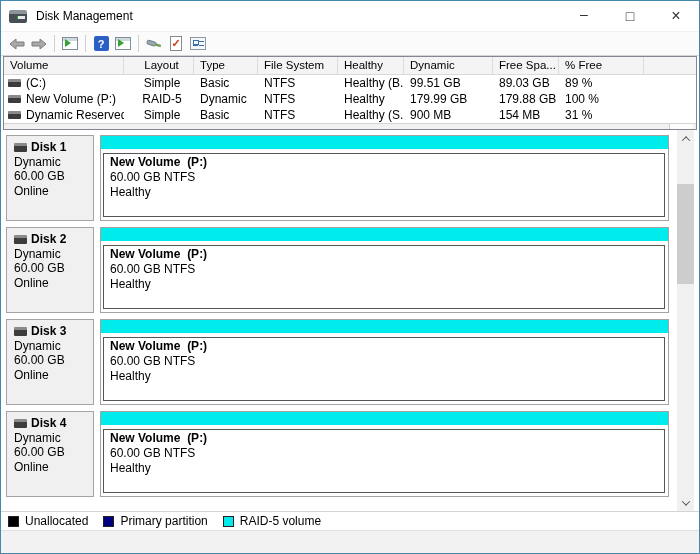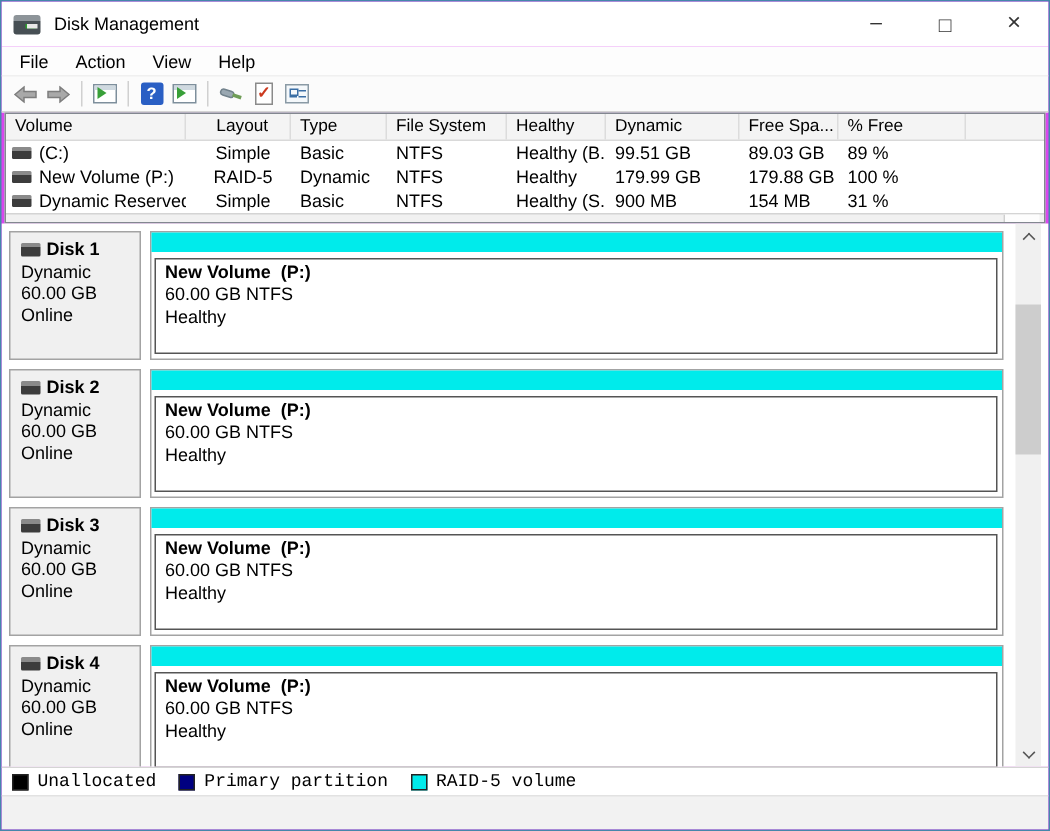--- a/index.html
+++ b/index.html
@@ -1,17 +1,17 @@
 <!DOCTYPE html>
 <html><head>
 <meta charset="utf-8">
 <style>
   * { margin:0; padding:0; box-sizing:border-box; }
   body { font-family:"Liberation Sans", sans-serif; font-size:12px; color:#000; background:#cfcfcf; }
-  .window{ width:700px; height:554px; border:1px solid #4586ab; background:#d946ef; display:flex; flex-direction:column; overflow:hidden; }
+  .window{ width:700px; height:554px; border:1px solid #4586ab; background:#ffffff; display:flex; flex-direction:column; overflow:hidden; }
 
   
   .titlebar{ height:30px; background:#ffffff; display:flex; align-items:center; padding-left:8px; flex:0 0 auto; }
   .app-icon{ width:18px; height:13px; position:relative; background:linear-gradient(#8d9499 0 4px, #474f54 4px 100%); border-radius:2px; }
   .app-icon::after{ content:""; position:absolute; right:2px; top:6px; width:7px; height:3px; background:#e8e8e8; box-shadow:-1px 0 0 #2aa02a; }
   .title-text{ margin-left:9px; font-size:12px; }
   .win-controls{ margin-left:auto; display:flex; height:100%; }
   .win-btn{ width:46px; height:100%; display:flex; align-items:center; justify-content:center; color:#333; font-size:14px; cursor:default; }
   .win-btn.min span{ position:relative; top:-2px; }
 
@@ -61,21 +61,21 @@
   .vscroll{ position:absolute; top:0; right:5px; width:17px; height:100%; background:#f0f0f0; }
   .vs-btn{ position:absolute; left:0; width:17px; height:17px; display:flex; align-items:center; justify-content:center; }
   .vs-up{ top:0; } .vs-down{ bottom:0; }
   .chev{ width:6px; height:6px; border-left:1px solid #555; border-top:1px solid #555; }
   .chev.up{ transform:rotate(45deg) translate(1px,1px); }
   .chev.down{ transform:rotate(225deg) translate(1px,1px); }
   .vs-thumb{ position:absolute; left:0; top:54px; width:17px; height:100px; background:#cdcdcd; }
 
   
   .legendbar{ height:19px; background:#fff; border-top:1px solid #d4d4d4; display:flex; align-items:center; padding-left:7px; flex:0 0 auto; }
-  .legend-item{ display:flex; align-items:center; margin-right:15px;font-family:Liberation Mono, monospace; }
+  .legend-item{ display:flex; align-items:center; margin-right:15px; }
   .legend-sq{ width:11px; height:11px; border:1px solid #222; margin-right:6px; }
   .statusbar{ height:23px; background:#f2f2f2; border-top:1px solid #e2e2e2; flex:0 0 auto; }
 </style>
 </head>
 <body>
 
 <div class="window">
 
   <div class="titlebar">
     <div class="app-icon"></div>
@@ -86,26 +86,20 @@
         </div>
       <div class="win-btn">
           <span>□</span>
         </div>
       <div class="win-btn" style="font-size:16px;">
           <span>×</span>
         </div>
     </div>
   </div>
 
-  <div class="menubar">
-    <div class="menu-item">File</div>
-    <div class="menu-item">Action</div>
-    <div class="menu-item">View</div>
-    <div class="menu-item">Help</div>
-  </div>
 
   <div class="toolbar">
     <div class="tb-btn">
       <svg width="16" height="12" viewBox="0 0 16 12">
           <path d="M7 1 L1 6 L7 11 L7 8 L15 8 L15 4 L7 4 Z" fill="#a9a9a9" stroke="#7d7d7d"></path>
         </svg>
     </div>
     <div class="tb-btn">
       <svg width="16" height="12" viewBox="0 0 16 12">
           <path d="M9 1 L15 6 L9 11 L9 8 L1 8 L1 4 L9 4 Z" fill="#a9a9a9" stroke="#7d7d7d"></path>

